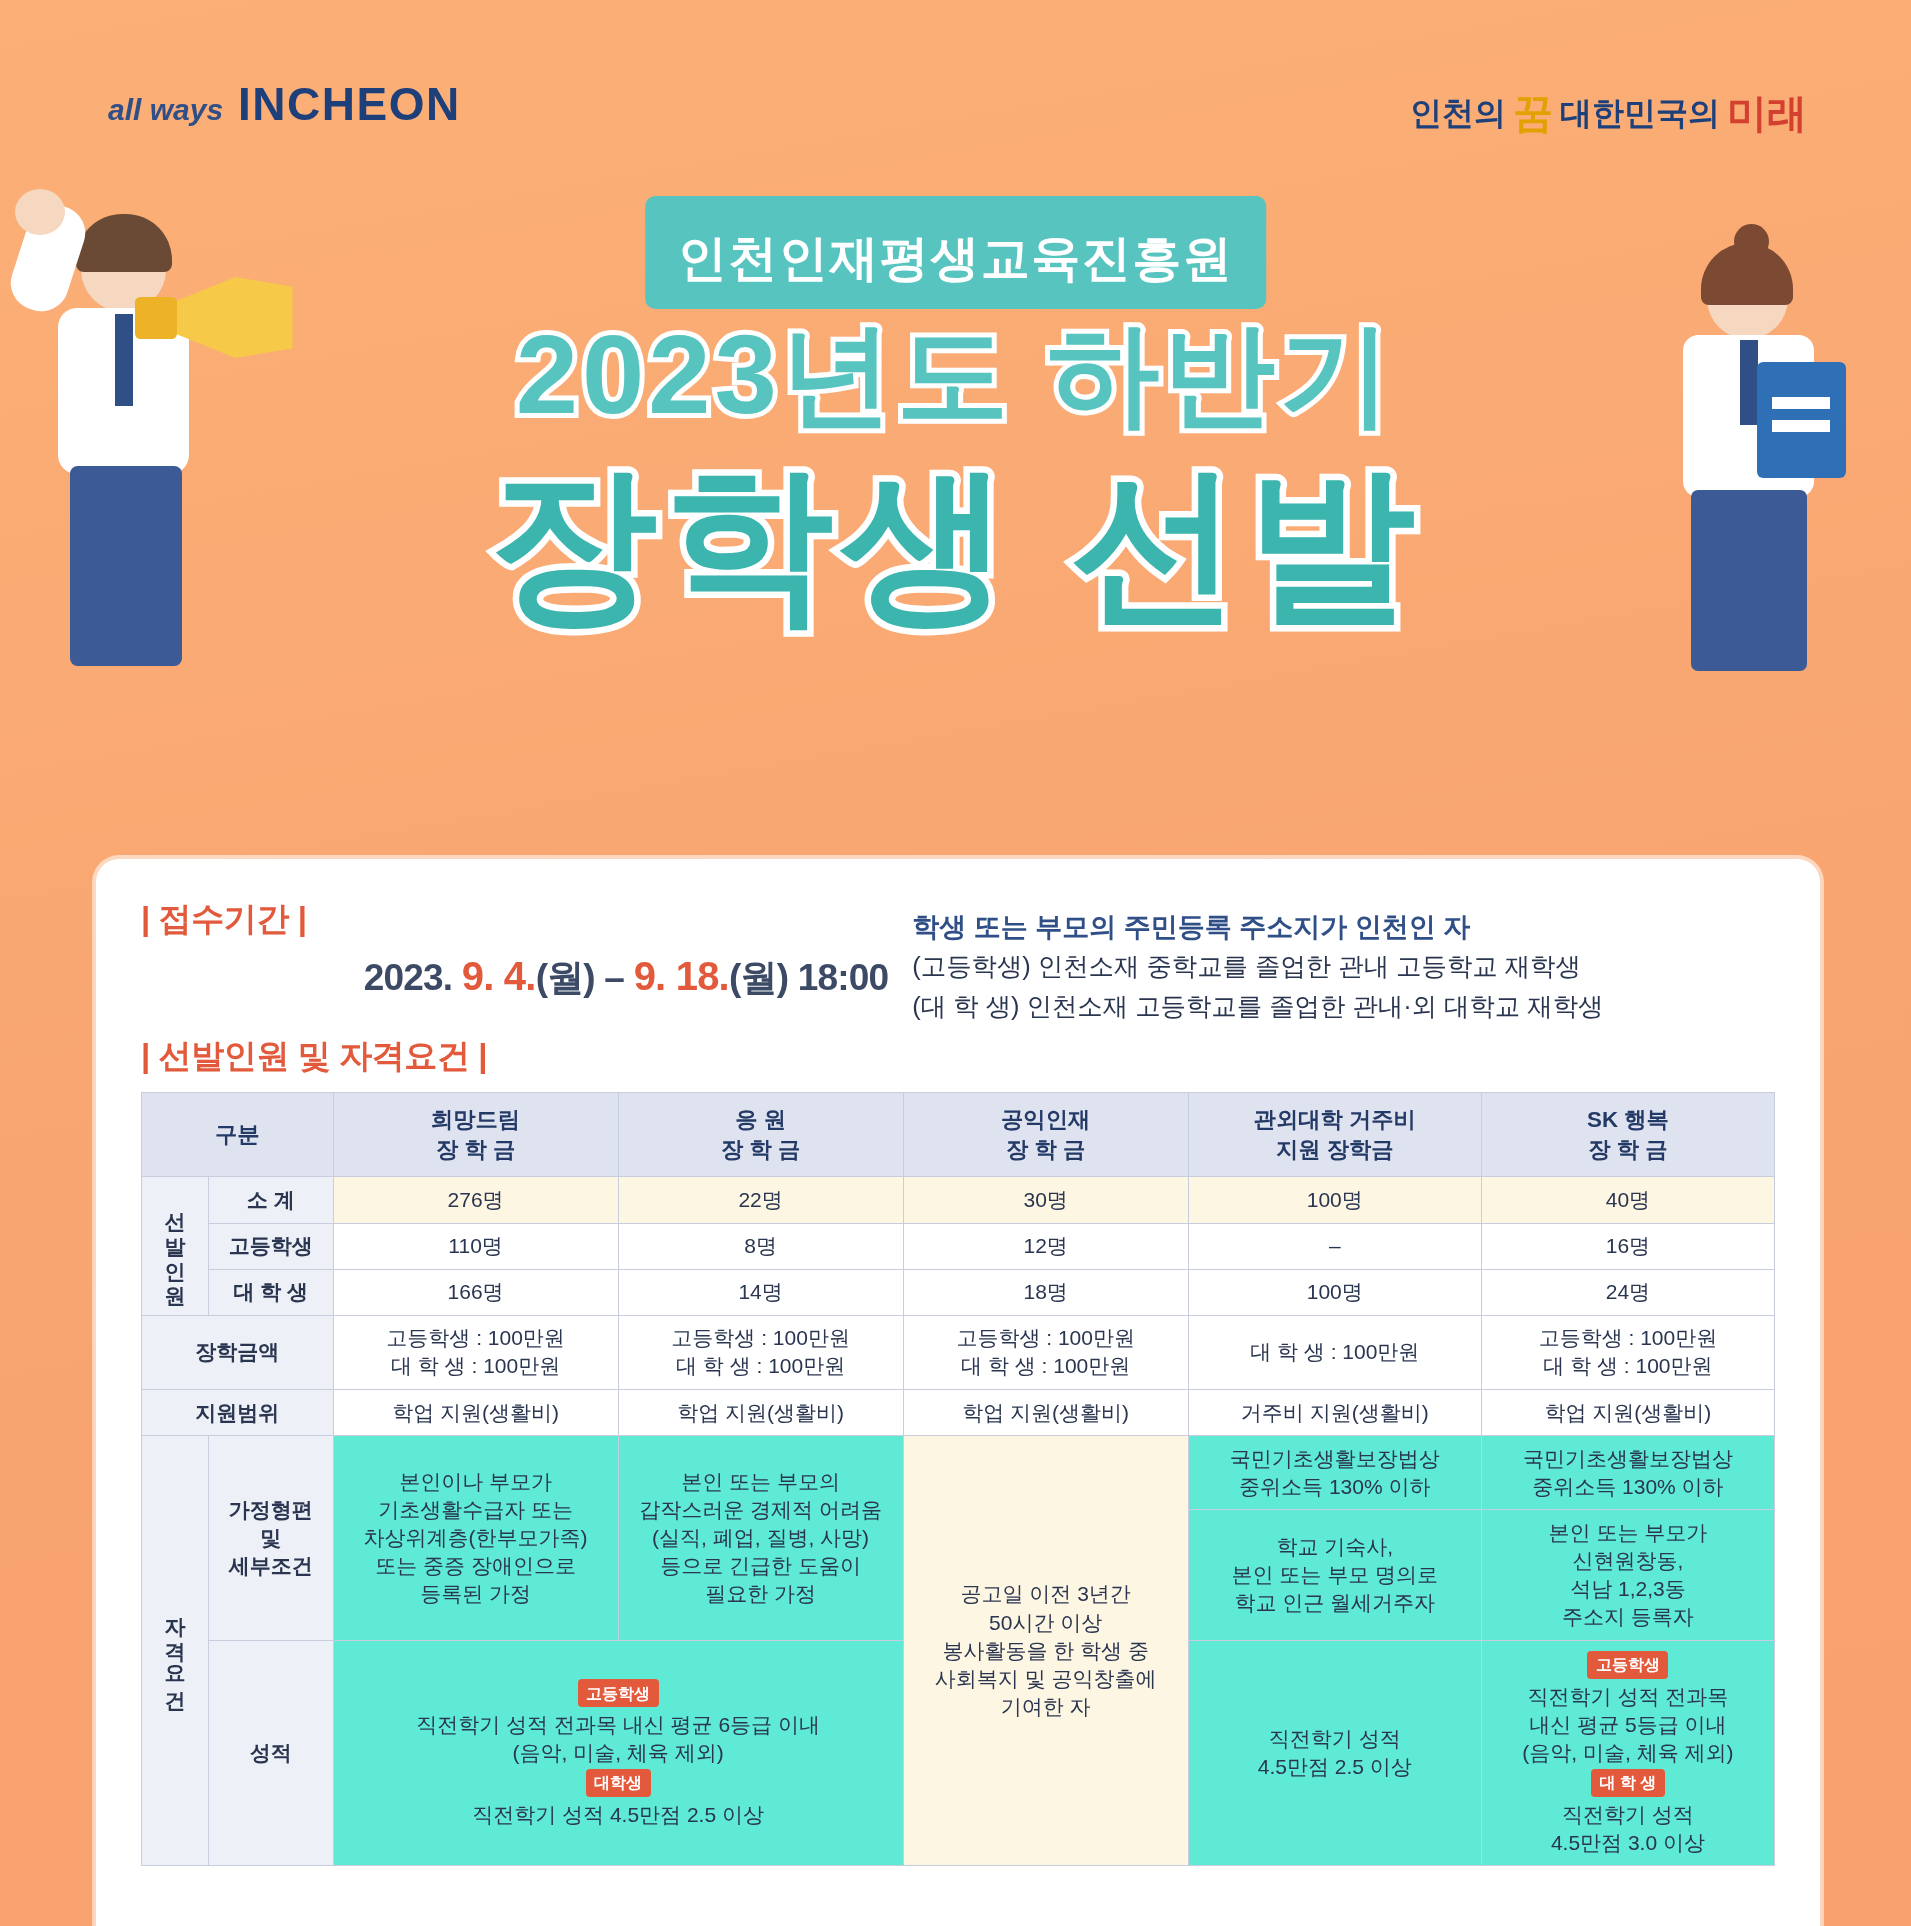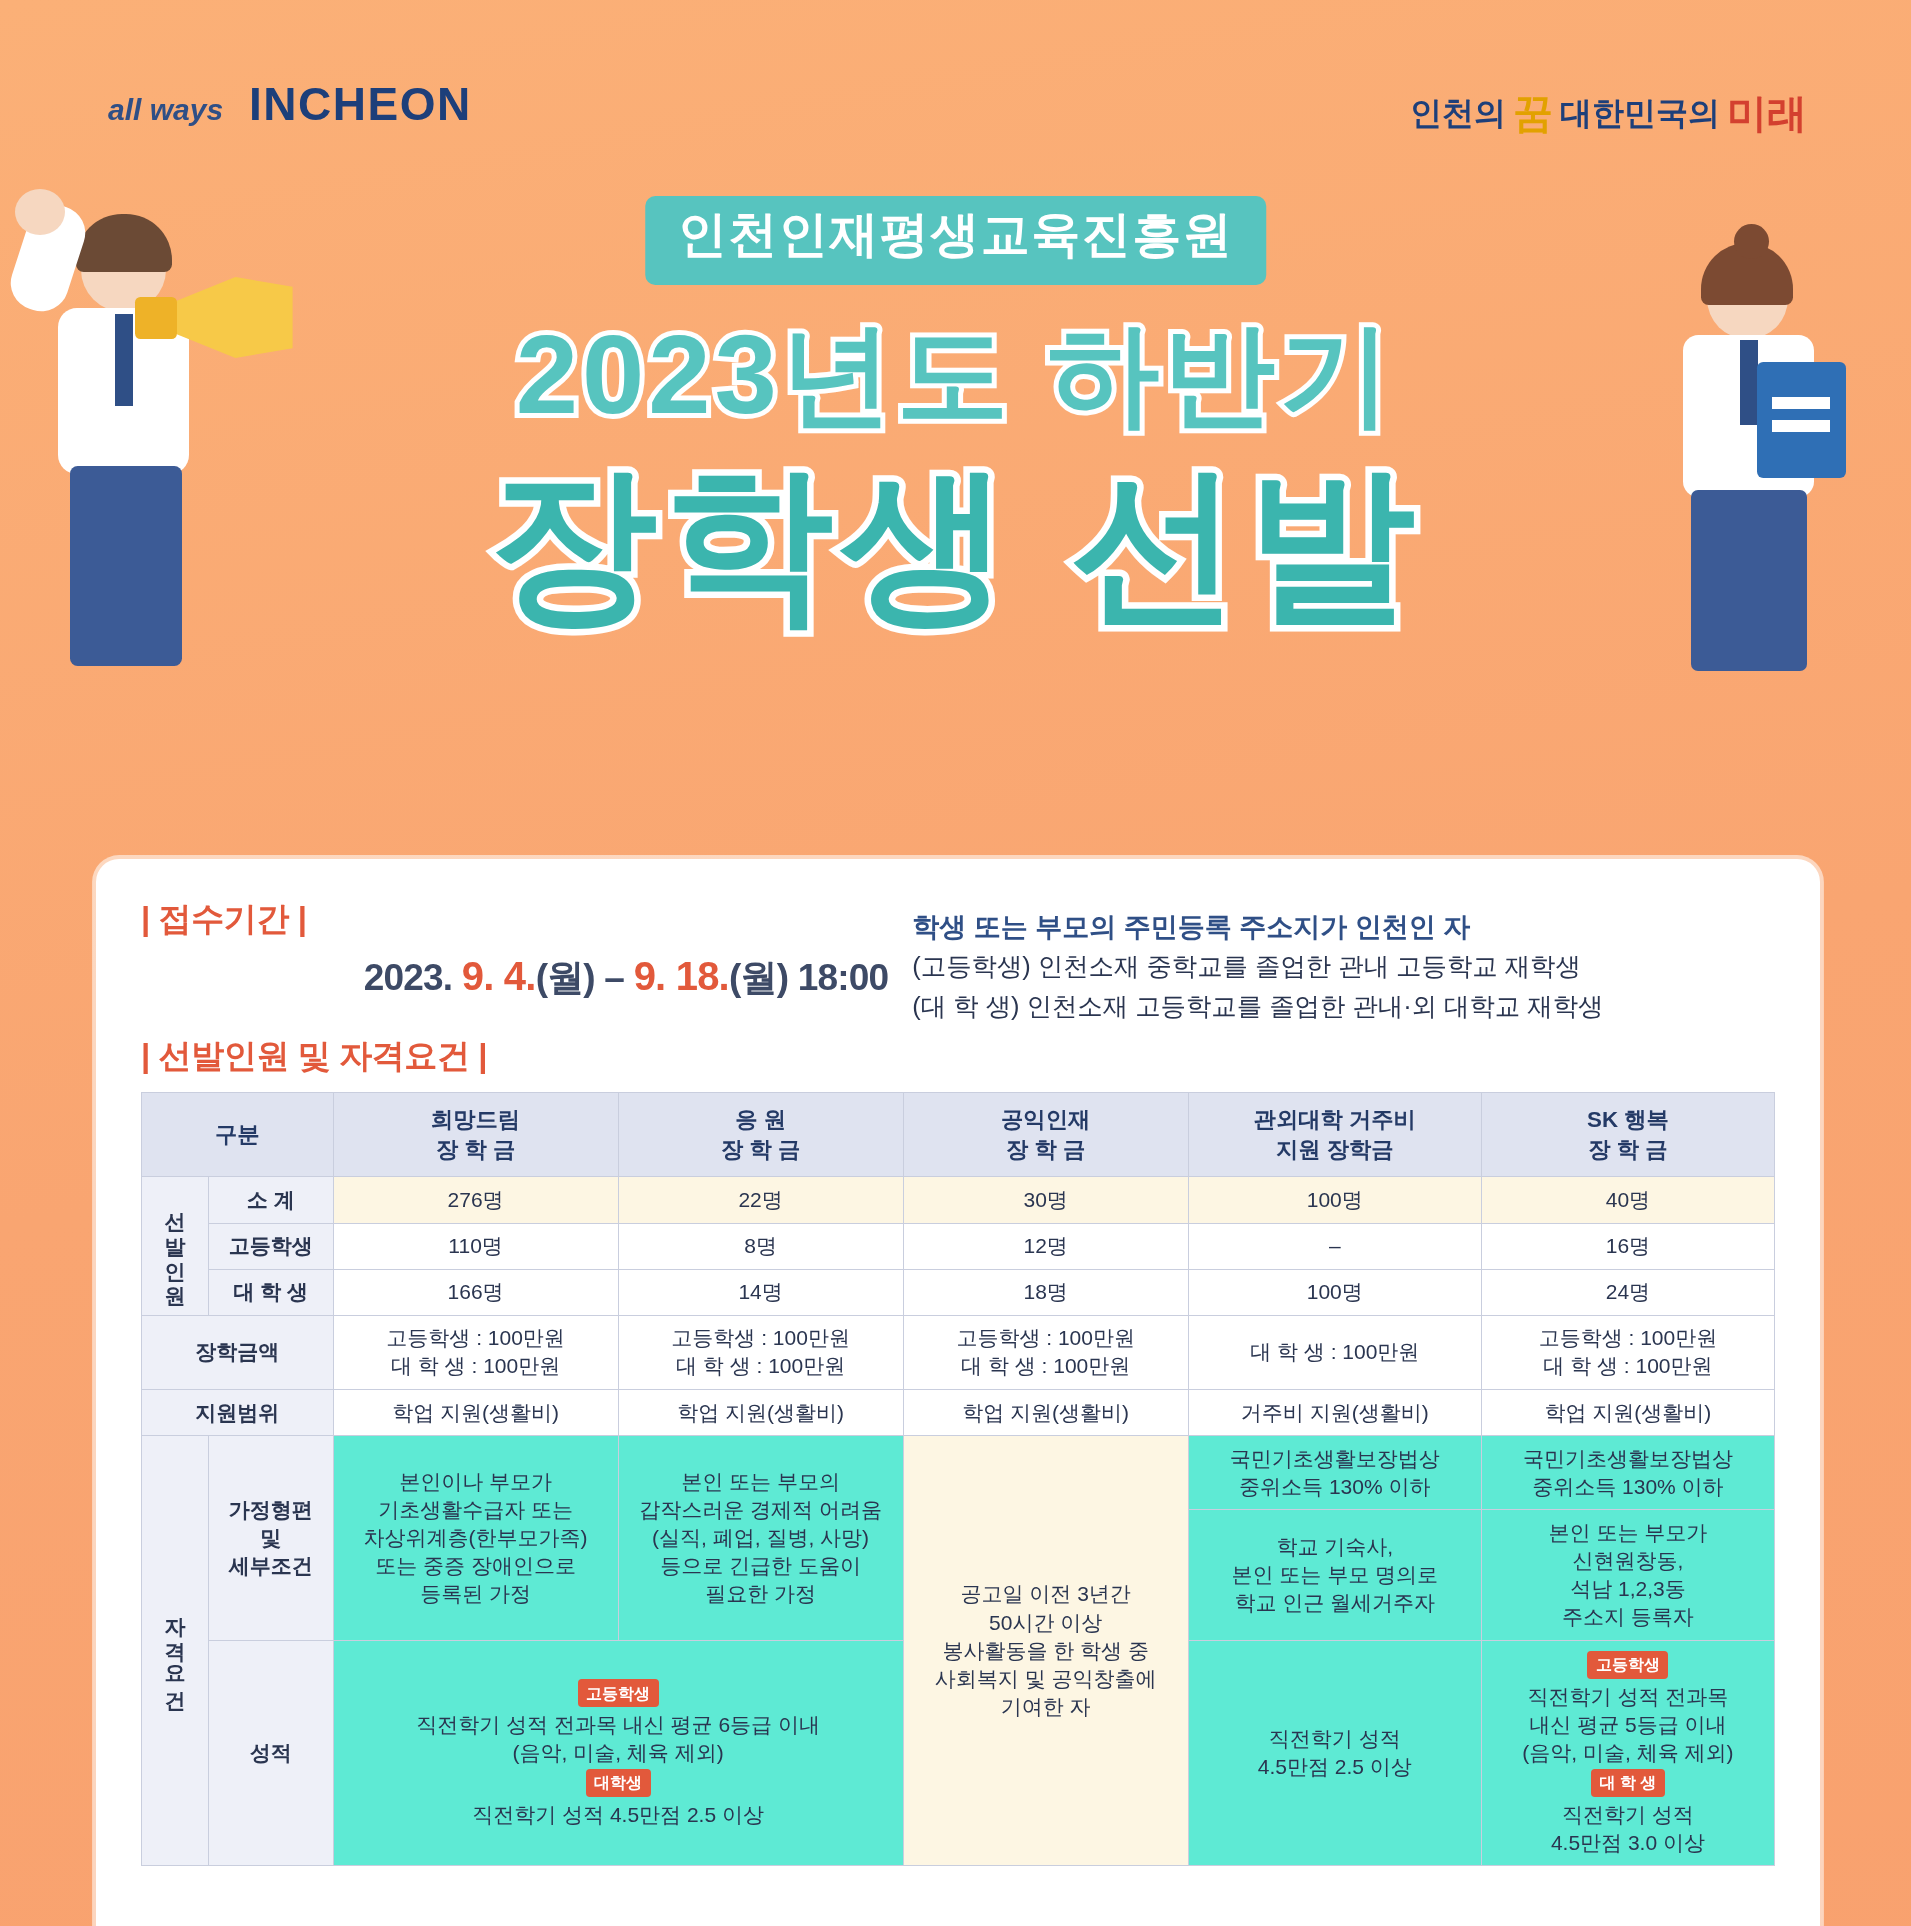--- a/index.html
+++ b/index.html
@@ -18,21 +18,21 @@
     overflow: hidden;
   }
 
   
   .top-logo {
     position: absolute;
     left: 108px;
     top: 77px;
     display: flex;
     align-items: baseline;
-    gap: 26px;
+    gap: 15px;
   }
   .top-logo .allways {
     font-size: 30px;
     color: #2f4f86;
     font-style: italic;
     font-weight: bold;
   }
   .top-logo .incheon {
     font-size: 46px;
     color: #1d3f7a;
@@ -57,21 +57,21 @@
   .badge {
     position: absolute;
     left: 50%;
     transform: translateX(-50%);
     top: 196px;
     background: #57c4bf;
     color: #ffffff;
     font-size: 49px;
     font-weight: bold;
     letter-spacing: 1.5px;
-    padding: 6px 33px 17px;
+    padding: 30px 33px 17px;
     border-radius: 10px;
     white-space: nowrap;
   }
   .headline {
     position: absolute;
     left: 0;
     right: 0;
     top: 312px;
     text-align: center;
   }

